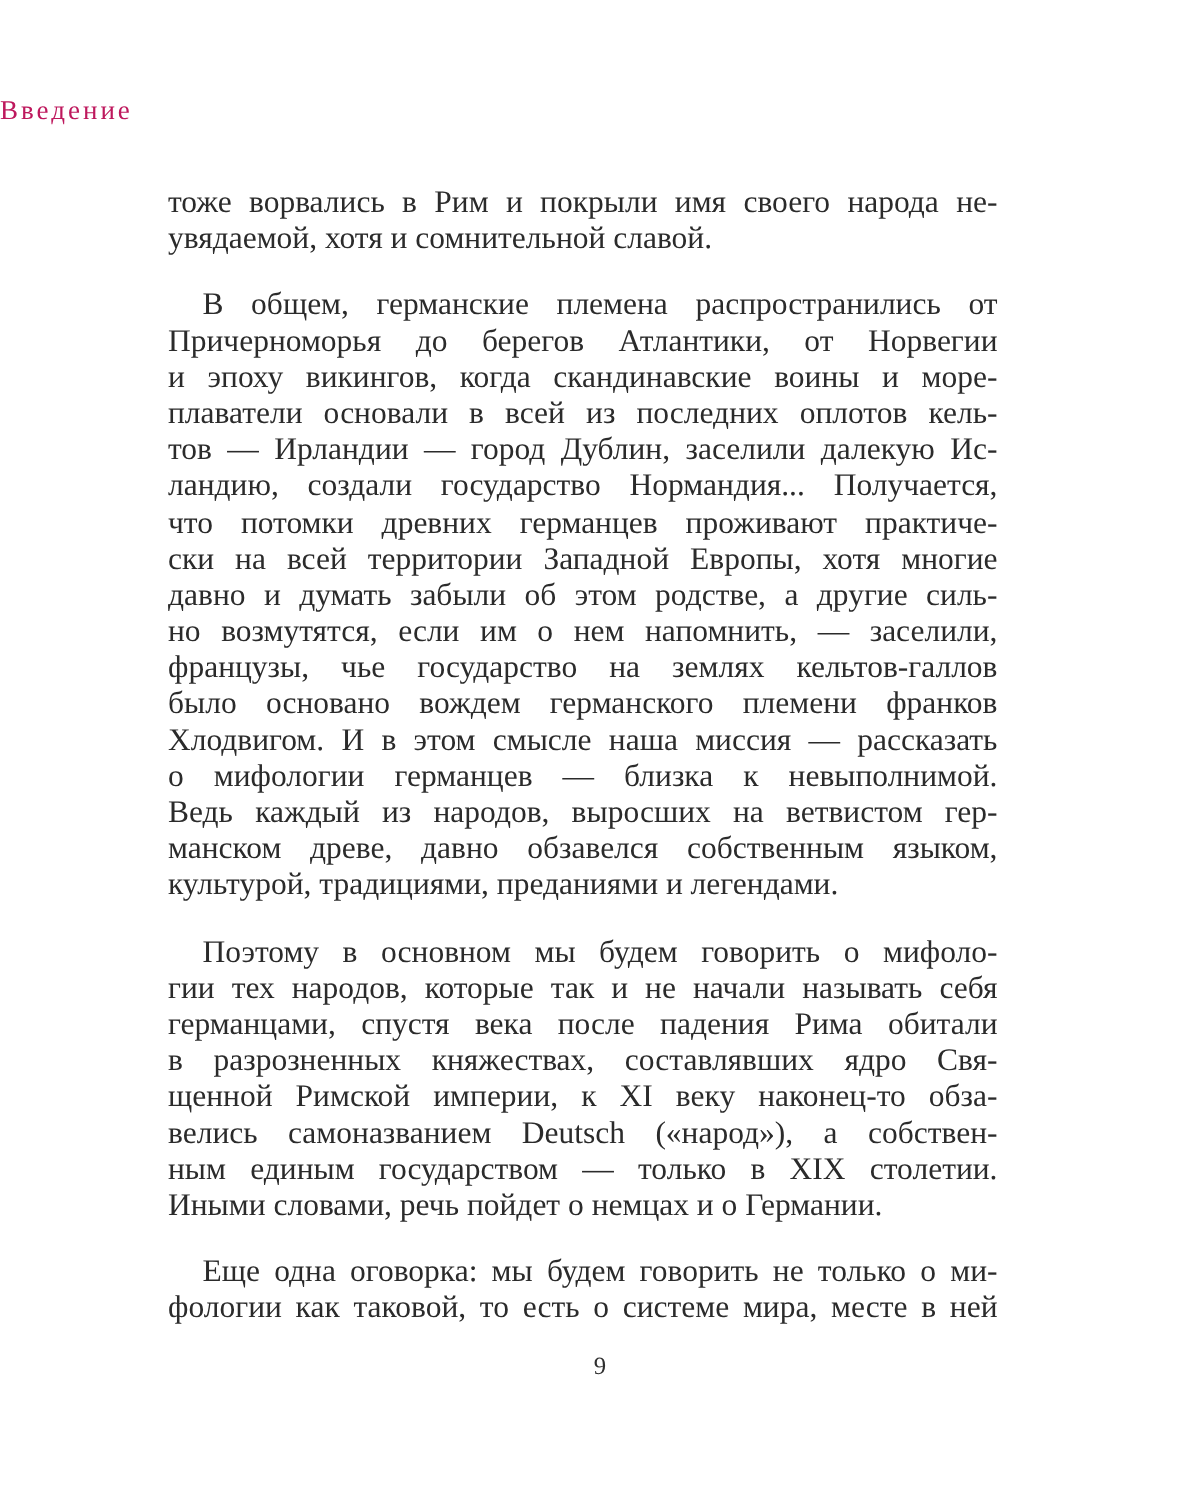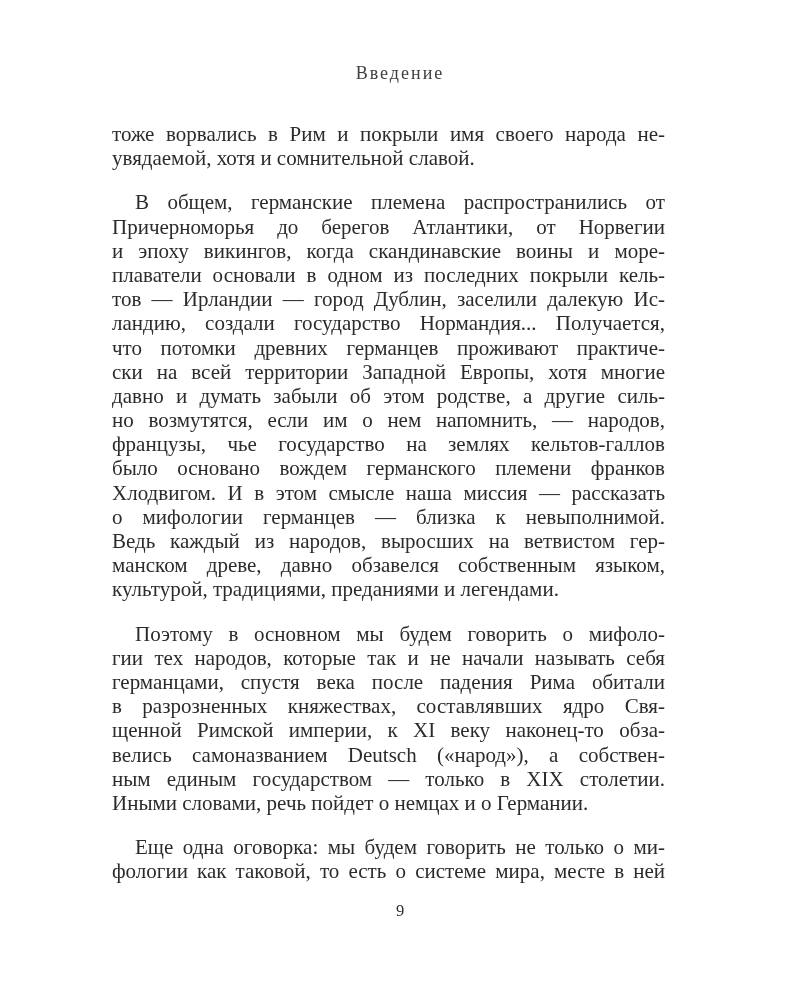--- a/index.html
+++ b/index.html
@@ -14,24 +14,23 @@
     background: #ffffff;
     font-family: "Liberation Serif", "DejaVu Serif", serif;
     color: #2b2b2b;
     overflow: hidden;
   }
   .running-head {
     position: absolute;
     top: 63px;
     left: 0;
     width: 100%;
-    text-align: center;
     font-size: 18px;
     letter-spacing: 2px;
-    color: #404040;
+    color: #be185d;
   }
   .text-block {
     position: absolute;
     left: 112px;
     top: 122px;
     width: 553px;
     font-size: 21px;
   }
   .text-block p {
     margin: 0;
@@ -74,27 +73,27 @@
 
   <div class="text-block">
       <p>
         <span class="jline">тоже ворвались в Рим и покрыли имя своего народа не-</span>
         <span class="jline last">увядаемой, хотя и сомнительной славой.</span>
       </p>
       <p>
         <span class="jline indent">В общем, германские племена распространились от</span>
         <span class="jline">Причерноморья до берегов Атлантики, от Норвегии</span>
         <span class="jline">и эпоху викингов, когда скандинавские воины и море-</span>
-        <span class="jline">плаватели основали в одном из последних покрыли кель-</span>
+        <span class="jline">плаватели основали в всей из последних оплотов кель-</span>
         <span class="jline">тов — Ирландии — город Дублин, заселили далекую Ис-</span>
         <span class="jline">ландию, создали государство Нормандия... Получается,</span>
         <span class="jline">что потомки древних германцев проживают практиче-</span>
         <span class="jline">ски на всей территории Западной Европы, хотя многие</span>
         <span class="jline">давно и думать забыли об этом родстве, а другие силь-</span>
-        <span class="jline">но возмутятся, если им о нем напомнить, — народов,</span>
+        <span class="jline">но возмутятся, если им о нем напомнить, — заселили,</span>
         <span class="jline">французы, чье государство на землях кельтов-галлов</span>
         <span class="jline">было основано вождем германского племени франков</span>
         <span class="jline">Хлодвигом. И в этом смысле наша миссия — рассказать</span>
         <span class="jline">о мифологии германцев — близка к невыполнимой.</span>
         <span class="jline">Ведь каждый из народов, выросших на ветвистом гер-</span>
         <span class="jline">манском древе, давно обзавелся собственным языком,</span>
         <span class="jline last">культурой, традициями, преданиями и легендами.</span>
       </p>
       <p>
         <span class="jline indent">Поэтому в основном мы будем говорить о мифоло-</span>

